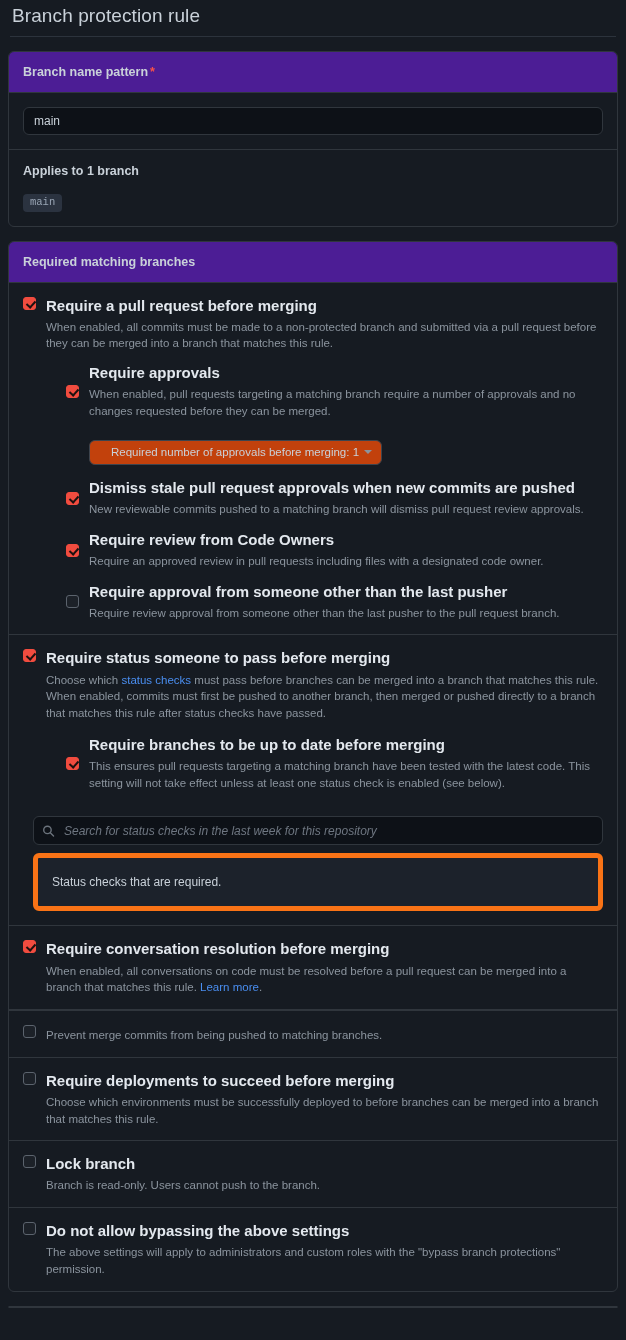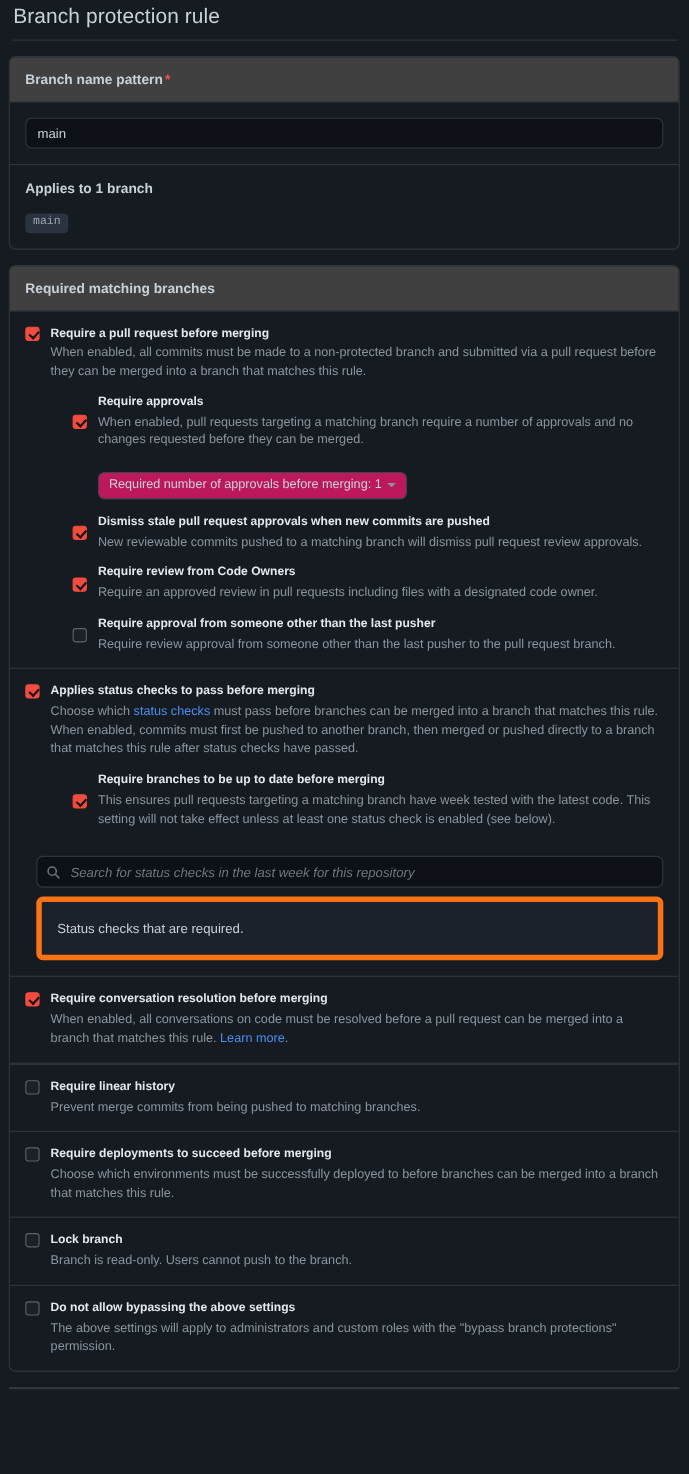--- a/index.html
+++ b/index.html
@@ -34,21 +34,21 @@
 
   
   .card {
     border: 1px solid #30363d;
     border-radius: 6px;
     background: #161b22;
     overflow: hidden;
     margin-bottom: 14px;
   }
   .card-header {
-    background: #404040;
+    background: #4c1d95;
     padding: 13px 14px 13px 14px;
     font-size: 12.5px;
     font-weight: bold;
     color: #c9d1d9;
     border-bottom: 1px solid #30363d;
   }
   .card-header .req {
     color: #f85149;
     font-weight: bold;
     margin-left: 2px;
@@ -92,21 +92,21 @@
 
   
   .rule {
     display: flex;
     padding: 13px 14px 13px 14px;
     align-items: flex-start;
   }
   .rule-content { flex: 1; min-width: 0; }
 
   .rule-title {
-    font-size: 11px;
+    font-size: 15px;
     font-weight: bold;
     color: #e3e8ee;
     line-height: 1.35;
   }
   .rule-desc {
     font-size: 11.5px;
     color: #8b949e;
     line-height: 1.45;
     margin-top: 3px;
   }
@@ -151,27 +151,27 @@
     align-items: center;
     margin-bottom: 12px;
   }
   .nested .rule-inner:last-child { margin-bottom: 0; }
 
   
   .select-btn {
     display: inline-flex;
     align-items: center;
     gap: 5px;
-    background: #be185d;
+    background: #c2410c;
     border: 1px solid #3d444d;
     border-radius: 6px;
     color: #c9d1d9;
     font-size: 11.5px;
     font-family: "Liberation Sans", sans-serif;
-    padding: 5px 9px 6px 9px;
+    padding: 5px 9px 6px 21px;
     margin-top: 8px;
     margin-left: 23px;
     cursor: pointer;
   }
   .caret {
     width: 0; height: 0;
     border-left: 4px solid transparent;
     border-right: 4px solid transparent;
     border-top: 4px solid #8b949e;
   }
@@ -268,29 +268,29 @@
           </div>
         </div>
       </div>
     </div>
 
     <div class="divider"></div>
 
     <div class="rule">
       <span class="cb checked"></span>
       <div class="rule-content">
-        <div class="rule-title">Applies status checks to pass before merging</div>
+        <div class="rule-title">Require status someone to pass before merging</div>
         <div class="rule-desc"><span>Choose which </span><a class="link" href="#">status checks</a><span> must pass before branches can be merged into a branch that matches this rule. When enabled, commits must first be pushed to another branch, then merged or pushed directly to a branch that matches this rule after status checks have passed.</span></div>
 
         <div class="nested" style="margin-top:13px">
           <div class="rule-inner">
             <span class="cb checked"></span>
             <div class="rule-content">
               <div class="rule-title">Require branches to be up to date before merging</div>
-              <div class="rule-desc">This ensures pull requests targeting a matching branch have week tested with the latest code. This setting will not take effect unless at least one status check is enabled (see below).</div>
+              <div class="rule-desc">This ensures pull requests targeting a matching branch have been tested with the latest code. This setting will not take effect unless at least one status check is enabled (see below).</div>
             </div>
           </div>
         </div>
       </div>
     </div>
 
     <div class="sc-wrap">
       <div class="sc-search">
         <svg class="sc-icon" viewBox="0 0 16 16" fill="none" stroke="#8b949e" stroke-width="1.7">
           <circle cx="6.7" cy="6.7" r="4.6"></circle>
@@ -312,21 +312,20 @@
     </div>
 
     <div class="divider"></div>
 
 
     <div class="divider"></div>
 
     <div class="rule">
       <span class="cb"></span>
       <div class="rule-content">
-        <div class="rule-title">Require linear history</div>
         <div class="rule-desc">Prevent merge commits from being pushed to matching branches.</div>
       </div>
     </div>
 
     <div class="divider"></div>
 
     <div class="rule">
       <span class="cb"></span>
       <div class="rule-content">
         <div class="rule-title">Require deployments to succeed before merging</div>

